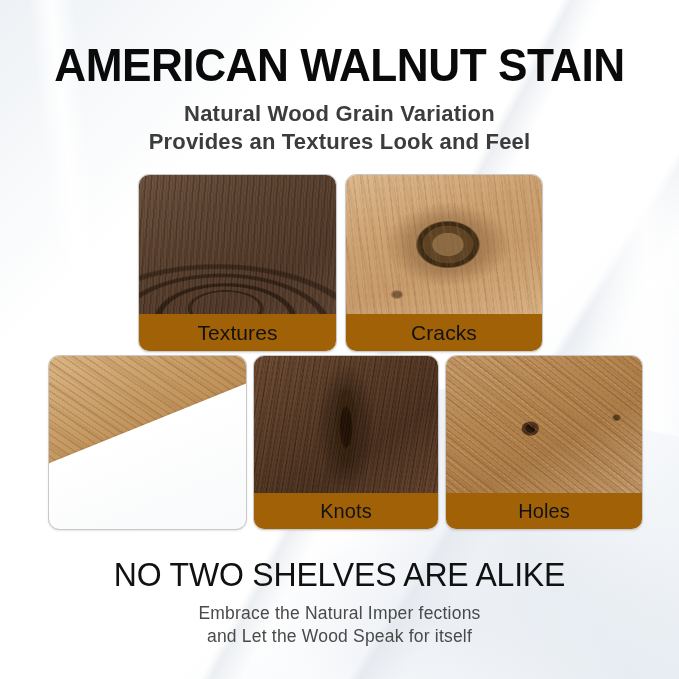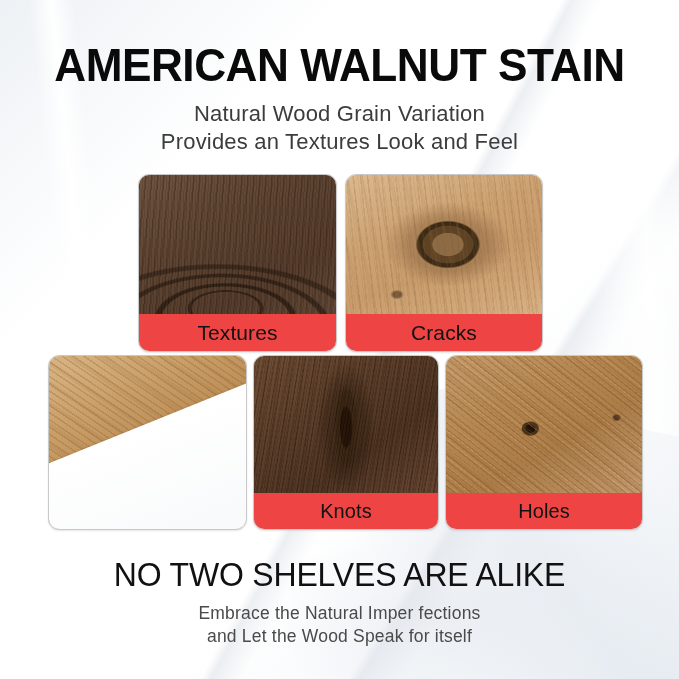--- a/index.html
+++ b/index.html
@@ -38,21 +38,21 @@
     top:42px;
     font-size:46px;line-height:1;
     font-weight:700;color:#0a0a0a;
     letter-spacing:-0.5px;
     transform:scaleX(.96);
     white-space:nowrap;
   }
   #subtitle{
     top:100px;
     font-size:22px;line-height:1.28;
-    font-weight:400;color:#3c3c3c;
+    font-weight:700;color:#3c3c3c;
     letter-spacing:.2px;
   }
   #title-bottom{
     top:558px;
     font-size:33px;line-height:1;
     font-weight:500;color:#111111;
     letter-spacing:-.2px;
     transform:scaleX(.97);
     white-space:nowrap;
   }
@@ -69,21 +69,21 @@
     background:#fcfcfc;
     border:1px solid #c9c9c9;
     border-radius:11px;
     box-shadow:0 1px 2px rgba(0,0,0,.10);
     overflow:hidden;
     display:flex;flex-direction:column;
   }
   .card .photo{flex:1 1 auto;position:relative;overflow:hidden;}
   .card .caption{
     flex:0 0 auto;
-    background:#ef4444;
+    background:#a16207;
     display:flex;align-items:center;justify-content:center;
     color:#121212;font-weight:400;
     letter-spacing:.1px;
   }
   .row1 .caption{height:37px;font-size:21px;}
   .row2 .caption{height:36px;font-size:20px;}
 
   
   #card-textures{left:138px;top:174px;width:197px;height:176px;}
   #card-cracks  {left:345px;top:174px;width:196px;height:176px;}

